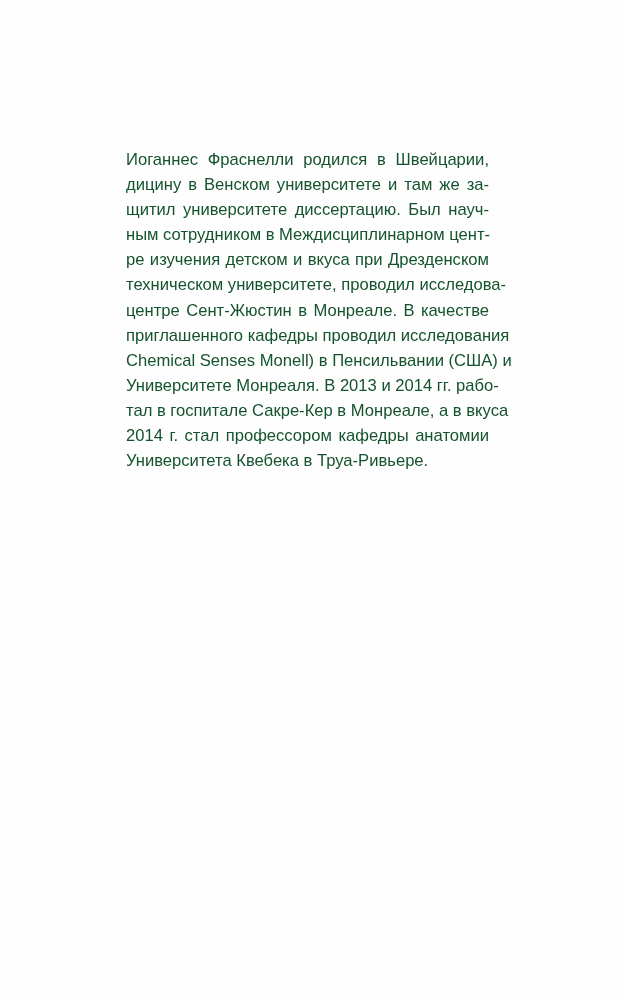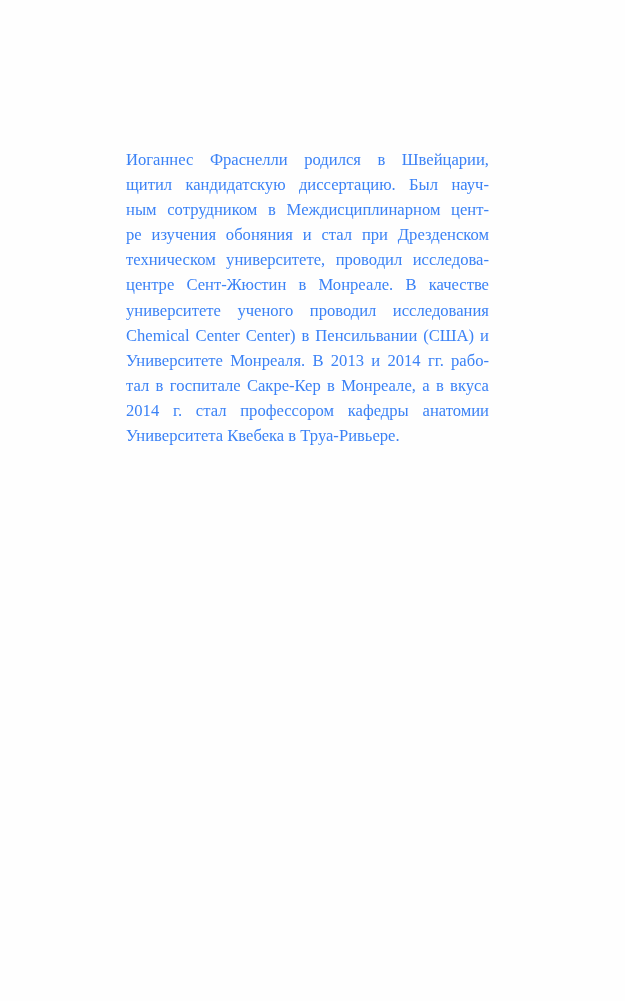--- a/index.html
+++ b/index.html
@@ -19,47 +19,48 @@
       top: 0;
       width: 625px;
       height: 1001px;
       background: #fefefe;
     }
     .text-block {
       position: absolute;
       left: 126px;
       top: 147px;
       width: 363px;
-      font-family: Liberation Serif, serif;
+      font-family: Liberation Sans, sans-serif;
       font-size: 16.6px;
       line-height: 25.1px;
-      color: #3b82f6;
+      color: #14532d;
     }
     .line {
       display: block;
       white-space: nowrap;
       text-align: justify;
       text-align-last: justify;
       height: 25.1px;
     }
     .line.last {
       text-align-last: left;
     }
   </style>
 </head>
 <body>
 
 <div class="page">
   <div class="text-block">
     <span class="line">Иоганнес Фраснелли родился в Швейцарии,</span>
-    <span class="line">щитил кандидатскую диссертацию. Был науч-</span>
+    <span class="line">дицину в Венском университете и там же за-</span>
+    <span class="line">щитил университете диссертацию. Был науч-</span>
     <span class="line">ным сотрудником в Междисциплинарном цент-</span>
-    <span class="line">ре изучения обоняния и стал при Дрезденском</span>
+    <span class="line">ре изучения детском и вкуса при Дрезденском</span>
     <span class="line">техническом университете, проводил исследова-</span>
     <span class="line">центре Сент-Жюстин в Монреале. В качестве</span>
-    <span class="line">университете ученого проводил исследования</span>
-    <span class="line">Chemical Center Center) в Пенсильвании (США) и</span>
+    <span class="line">приглашенного кафедры проводил исследования</span>
+    <span class="line">Chemical Senses Monell) в Пенсильвании (США) и</span>
     <span class="line">Университете Монреаля. В 2013 и 2014 гг. рабо-</span>
     <span class="line">тал в госпитале Сакре-Кер в Монреале, а в вкуса</span>
     <span class="line">2014 г. стал профессором кафедры анатомии</span>
     <span class="line last">Университета Квебека в Труа-Ривьере.</span>
   </div>
 </div>
 
 </body></html>

